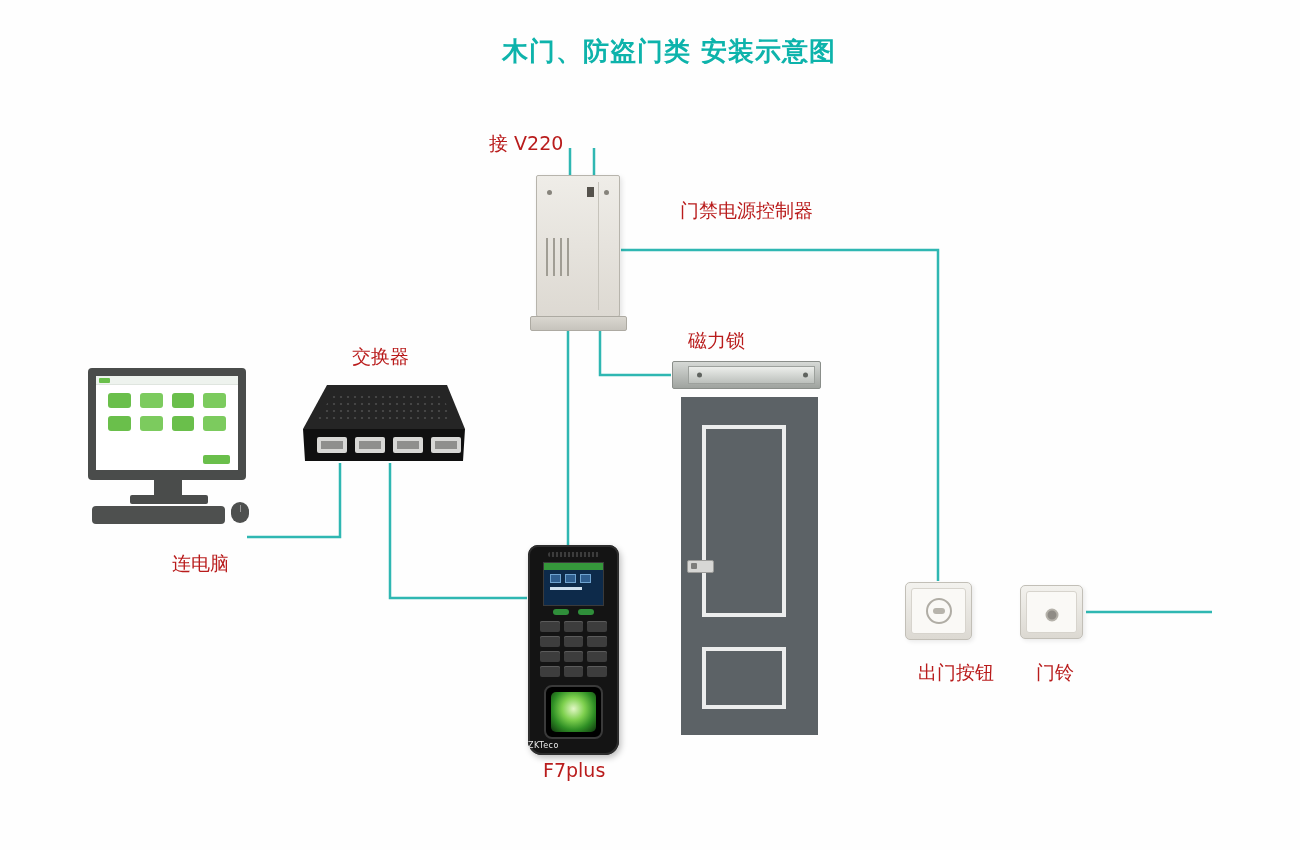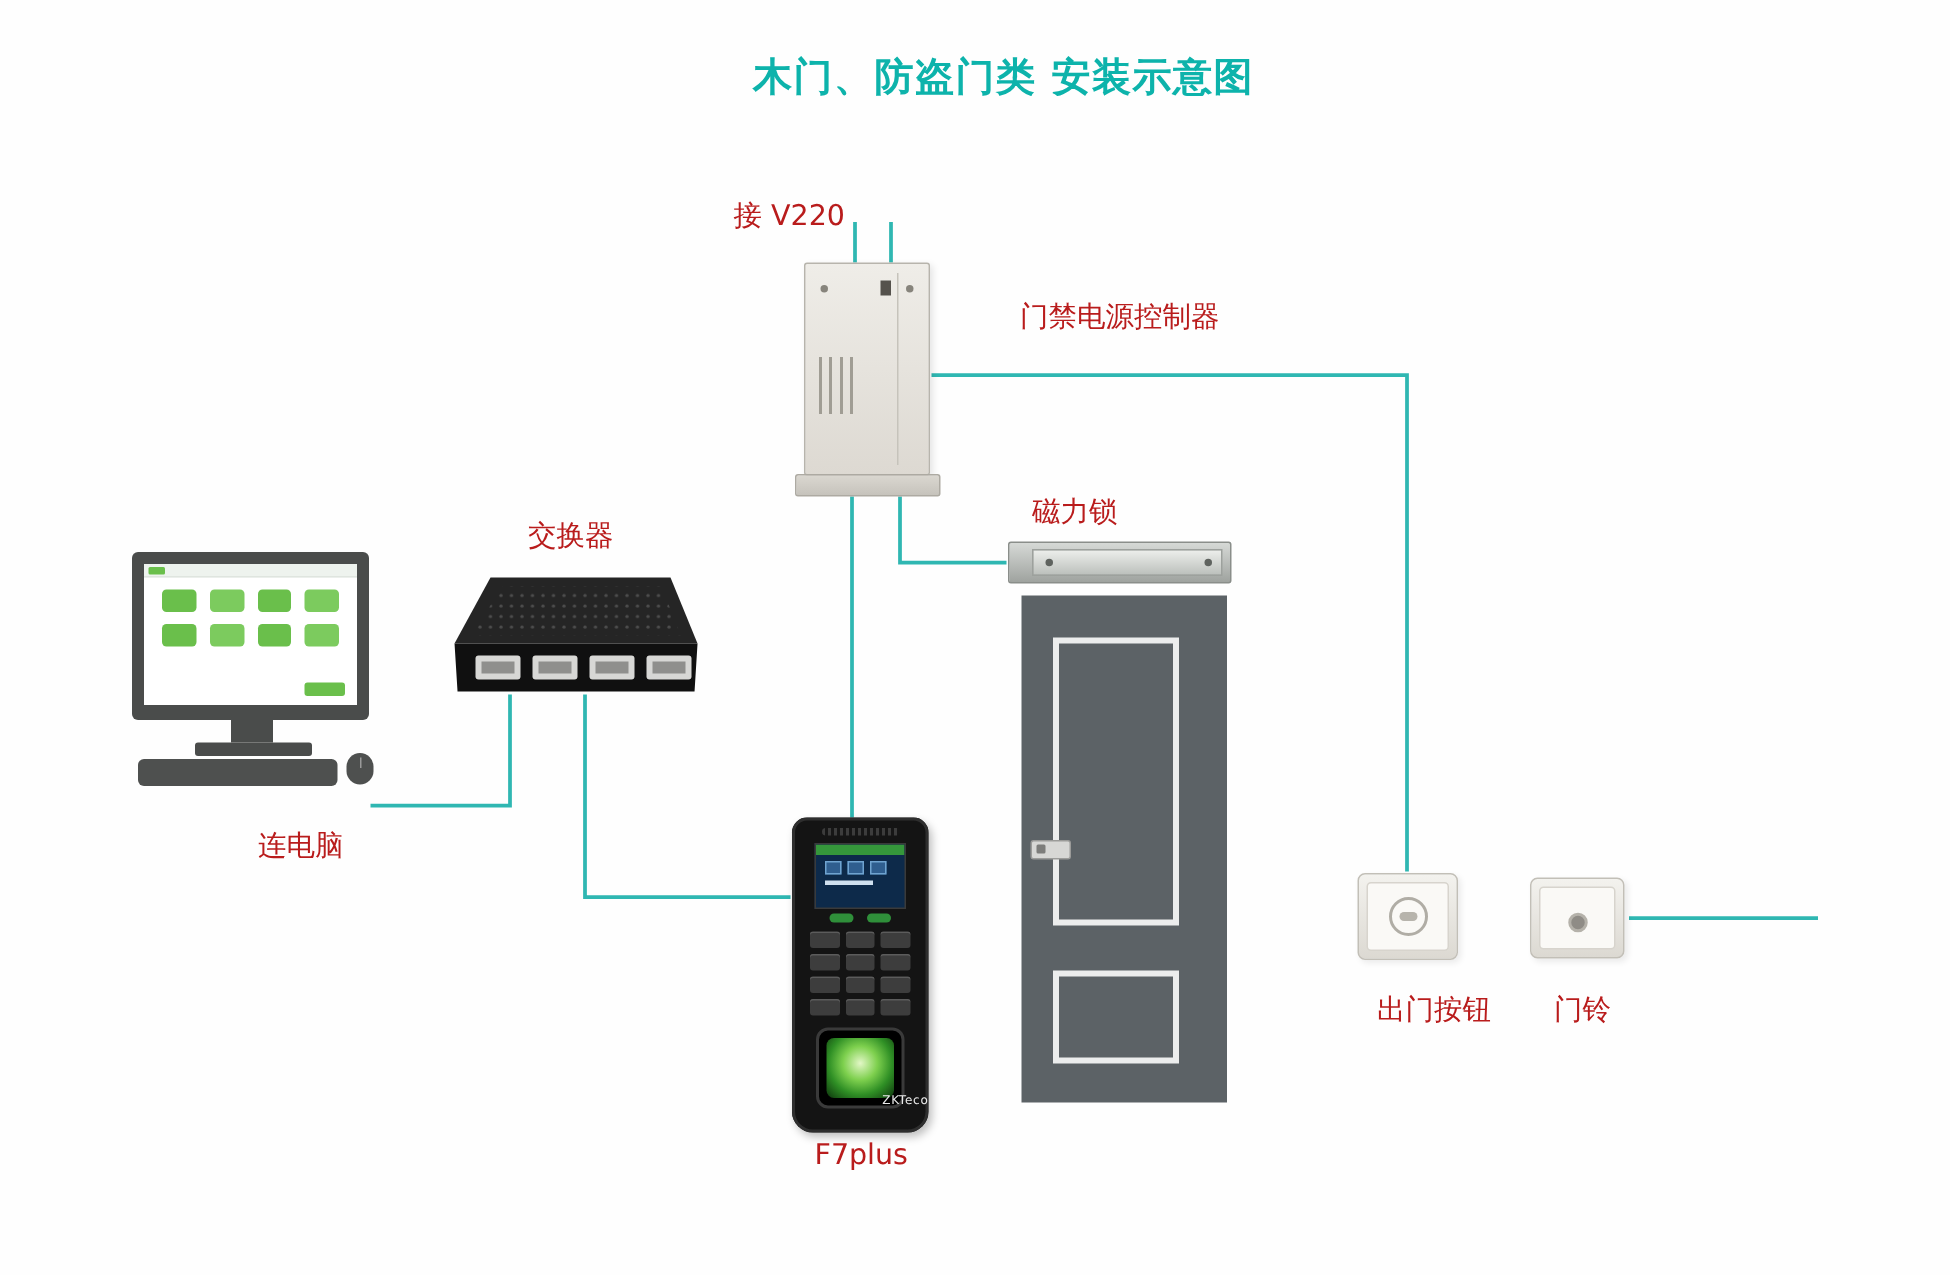--- a/index.html
+++ b/index.html
@@ -89,21 +89,21 @@
   .rs-row{ display:flex; gap:4px; padding:4px 6px 0; }
   .rs-row i{ width:11px; height:9px; background:#2f5e8f; border:1px solid #6fa3d0; }
   .rs-text{ margin:4px 6px 0; height:3px; width:32px; background:#cfe0ef; }
   .rd-fn{ position:absolute; top:64px; left:0; right:0; display:flex; justify-content:center; gap:9px; }
   .rd-fn span{ width:16px; height:6px; background:#2f8f3a; border-radius:3px; }
   .rd-keys{ position:absolute; left:12px; top:76px; width:67px; display:grid; grid-template-columns:repeat(3,1fr); gap:4px; }
   .rd-keys span{ height:11px; background:#3d3d3d; border-radius:2px; box-shadow:inset 0 1px 0 #5c5c5c; }
   .rd-fp{ position:absolute; left:16px; top:140px; width:59px; height:54px; background:#000; border:2px solid #3a3a3a; border-radius:8px; }
   .fp-glow{ position:absolute; left:5px; top:5px; right:5px; bottom:5px; border-radius:5px;
     background:radial-gradient(circle at 50% 42%, #e2f7c6 0%, #7ed04e 35%, #2f8f25 65%, #0c330c 100%); }
-  .rd-brand{ position:absolute; bottom:17px; width:100%; text-align:right; color:#e9e9e9; font-size:8px; letter-spacing:.5px; }
+  .rd-brand{ position:absolute; bottom:5px; width:100%; text-align:left; color:#e9e9e9; font-size:8px; letter-spacing:.5px; }
 
   
   .wallplate{
     position:absolute; background:linear-gradient(180deg,#f3f2ee,#dcd9d2);
     border:1px solid #c2bfb7; border-radius:5px; box-shadow:2px 2px 4px rgba(0,0,0,.08);
   }
   .exitbtn{ left:905px; top:582px; width:67px; height:58px; }
   .plate-inner{ position:absolute; left:5px; top:5px; right:5px; bottom:5px;
     background:#faf9f6; border:1px solid #d7d4cd; border-radius:3px; }
   .exit-circle{ position:absolute; left:50%; top:50%; transform:translate(-50%,-50%);

